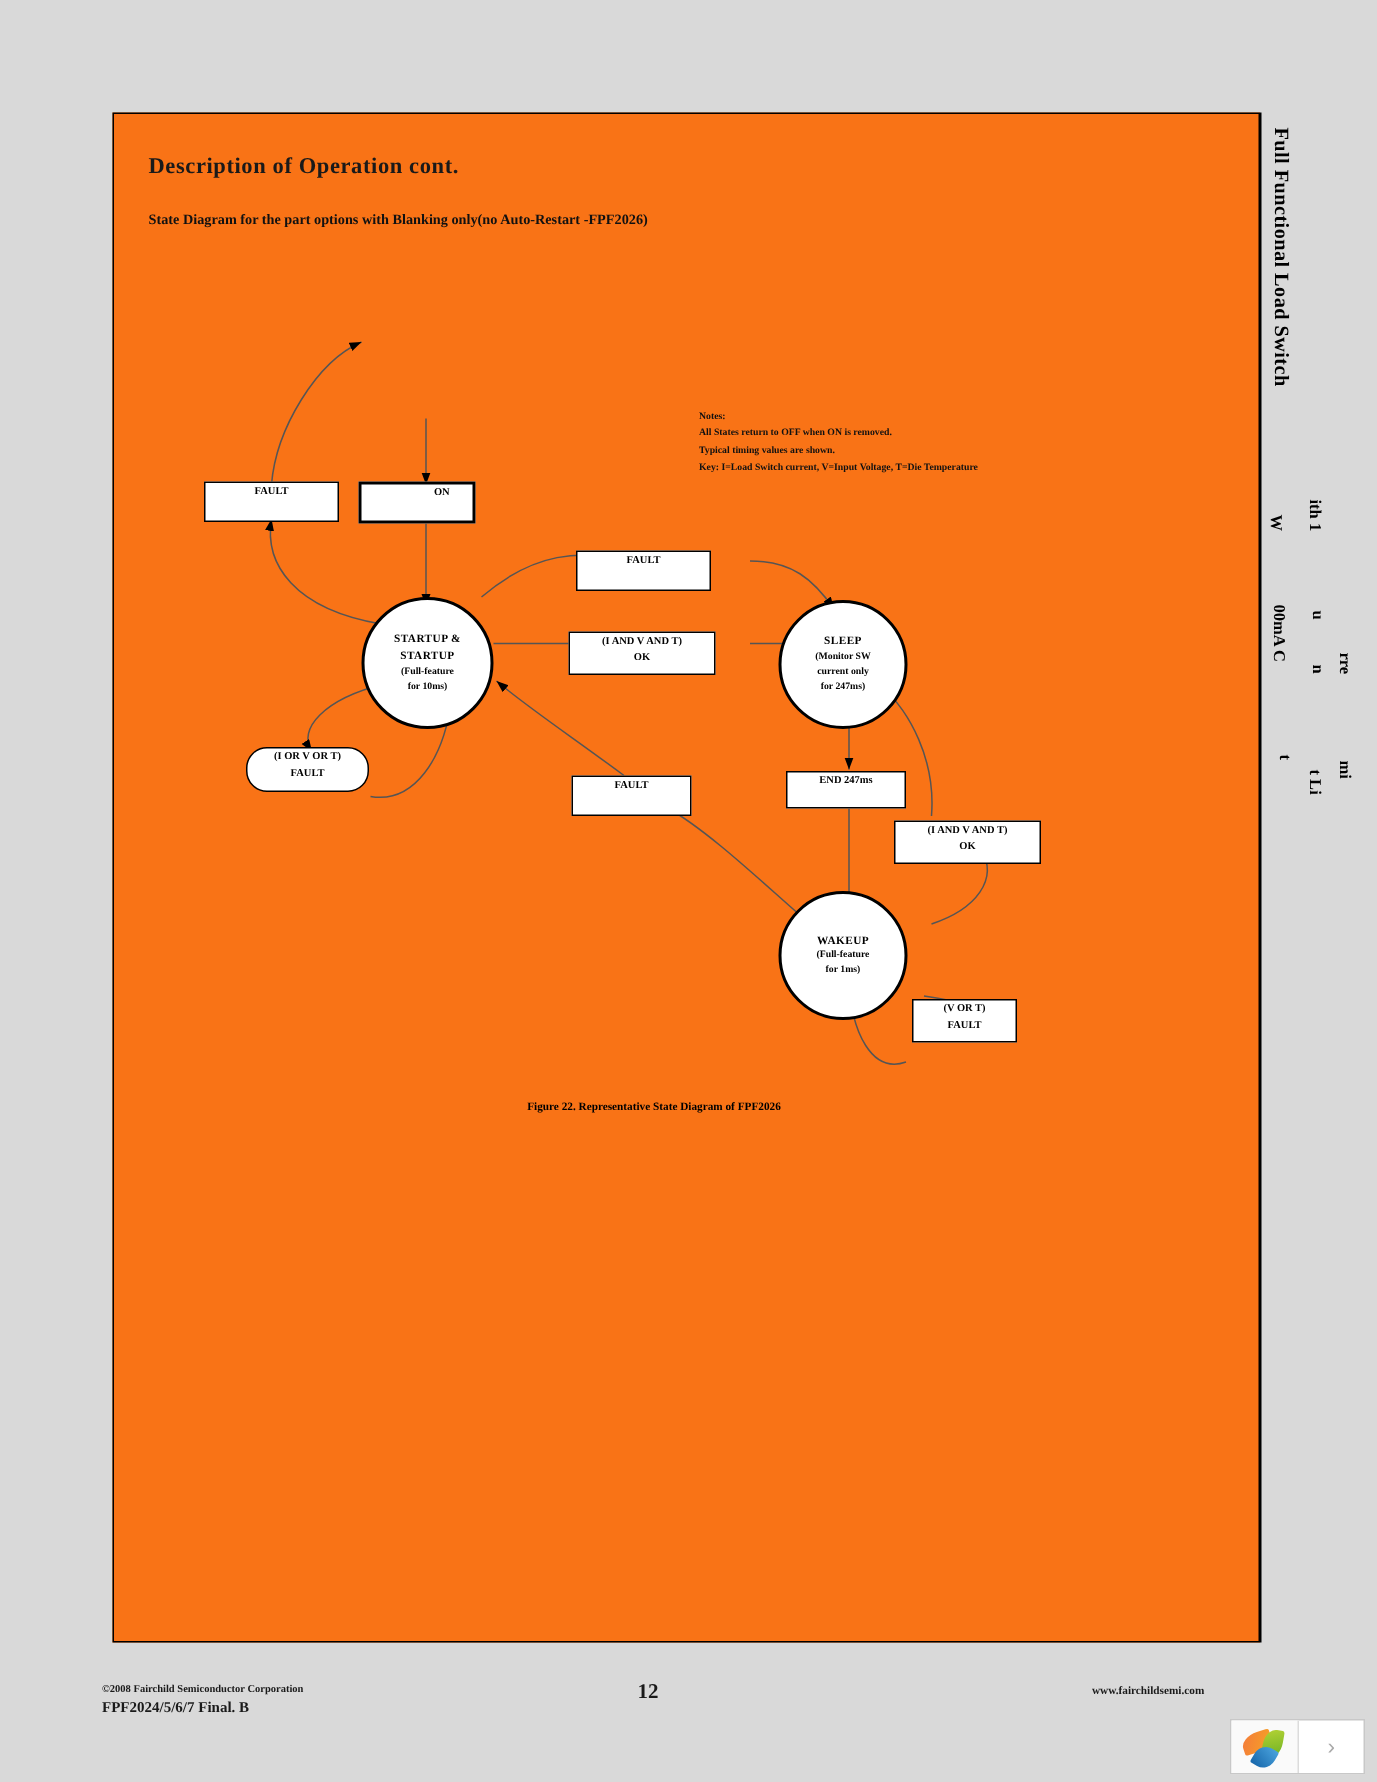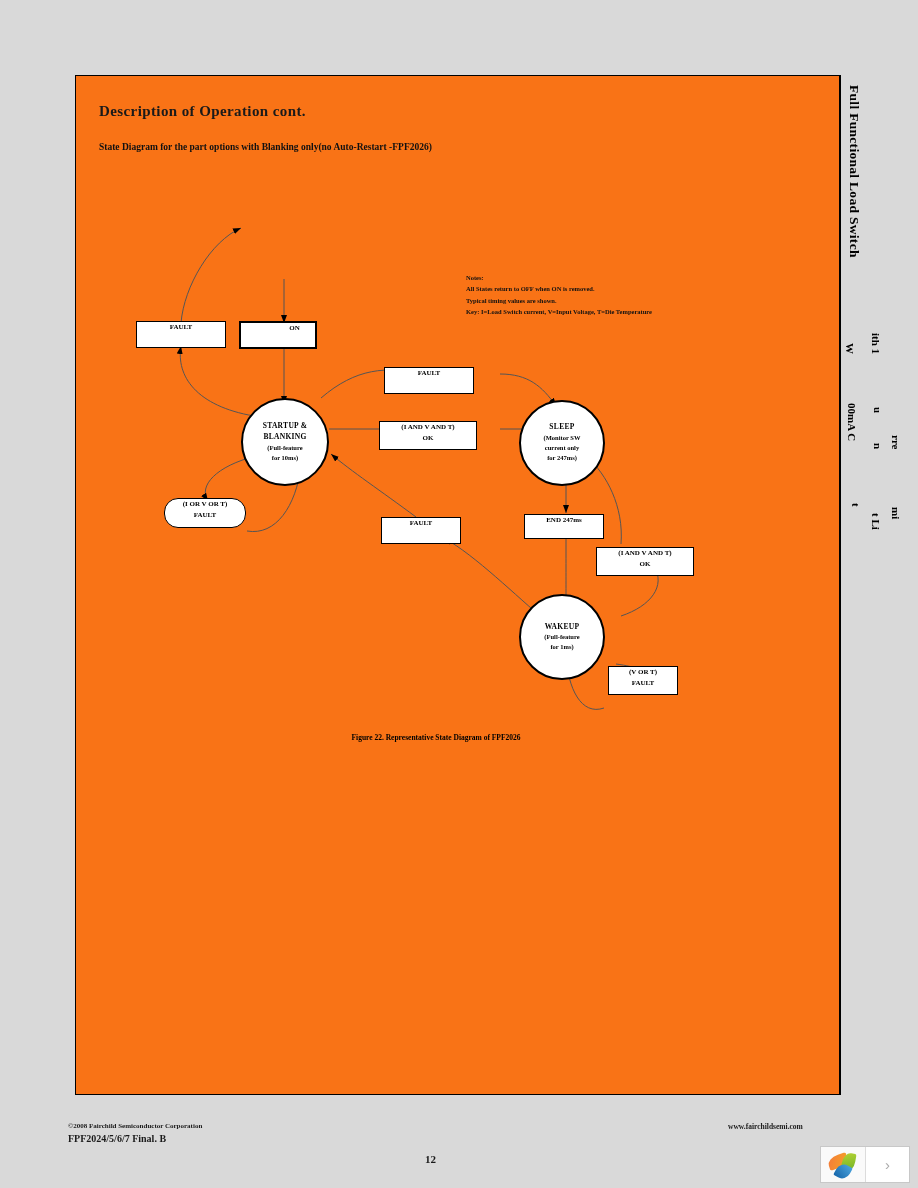--- a/index.html
+++ b/index.html
@@ -60,21 +60,21 @@
     white-space:nowrap;
   }
   .caption{
     position:absolute;left:210px;top:657px;width:300px;text-align:center;
     font-size:7.5px;font-weight:bold;color:#000;
   }
   
   .foot{position:absolute;color:#1a1a1a;}
   .foot-copy{left:0px;top:1043px;font-size:7px;font-weight:bold;white-space:nowrap;}
   .foot-part{left:0px;top:1055px;font-size:10px;white-space:nowrap;font-weight:bold;}
-  .foot-page{left:355px;top:1042px;font-size:11px;font-weight:bold;margin-top:32px;}
+  .foot-page{left:355px;top:1042px;font-size:14px;font-weight:bold;}
   .foot-web{left:640px;top:1043px;font-size:7.5px;font-weight:bold;white-space:nowrap;}
   
   .banner{
     position:absolute;left:840px;top:75px;width:78px;height:1020px;
     overflow:hidden;
   }
   .banner .bline{
     position:absolute;left:0;top:0;height:78px;
     transform-origin:left top;
     white-space:nowrap;
@@ -157,21 +157,21 @@
       <div class="lbl thick" style="left:163px;top:245px;width:78px;height:28px;padding-left:33px;">
         <div>ON</div>
       </div>
 
       <div class="lbl" style="left:60px;top:245px;width:90px;height:27px;">
         <div>FAULT</div>
       </div>
 
       <div class="node" style="left:165px;top:322px;width:88px;height:88px;">
         <div class="n-title">STARTUP &amp;</div>
-        <div class="n-title">BLANKING</div>
+        <div class="n-title">STARTUP</div>
         <div class="n-sub">(Full-feature</div>
         <div class="n-sub">for 10ms)</div>
       </div>
 
       <div class="lbl" style="left:308px;top:291px;width:90px;height:27px;">
         <div>FAULT</div>
       </div>
 
       <div class="lbl" style="left:303px;top:345px;width:98px;height:29px;">
         <div>(I AND V AND T)</div>

